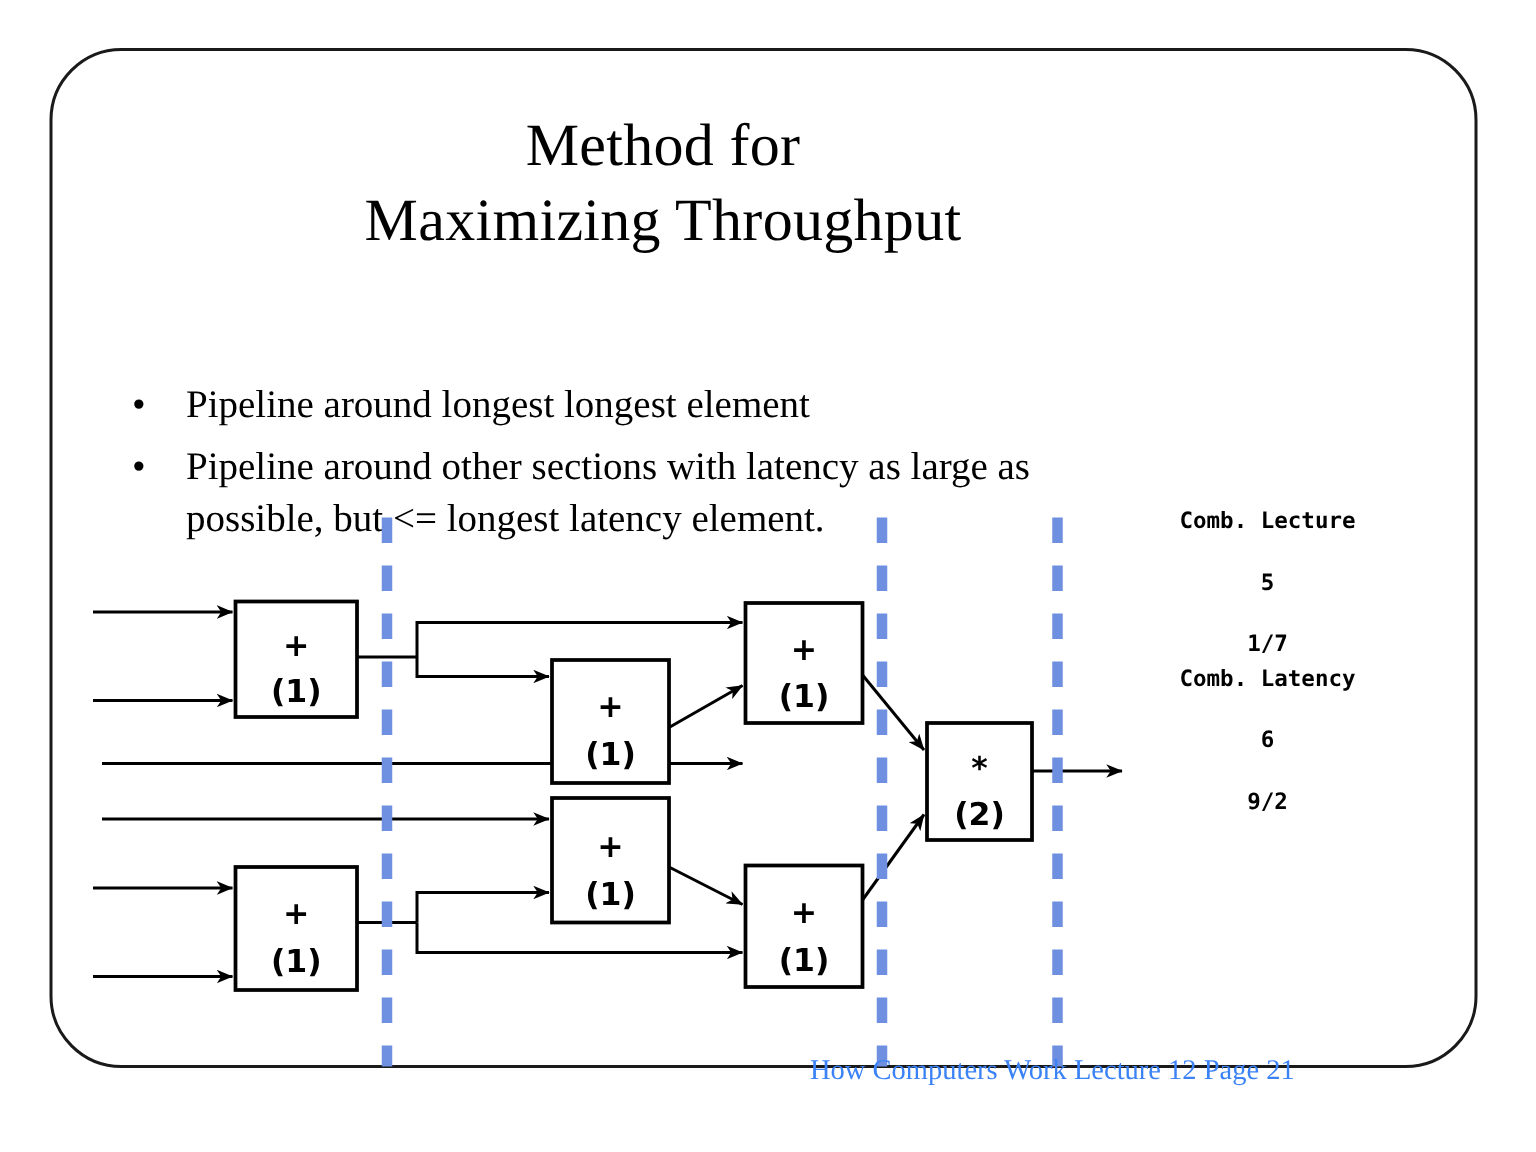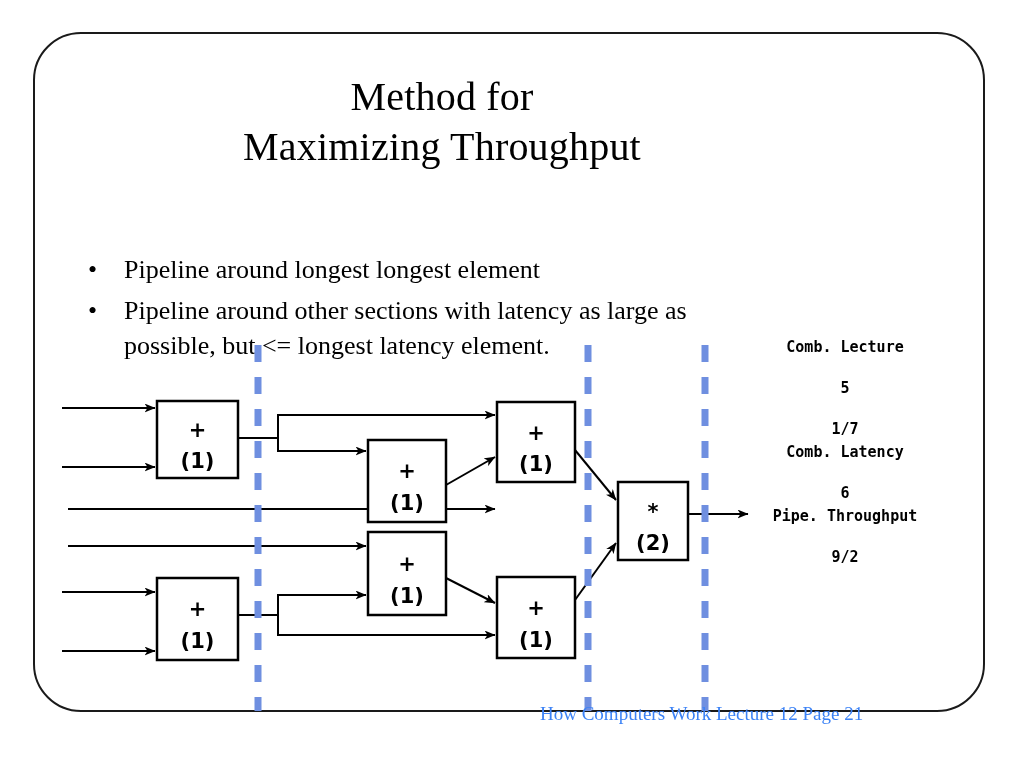--- a/index.html
+++ b/index.html
@@ -207,19 +207,18 @@
       <line x1="705" y1="345" x2="705" y2="711"></line>
     </g>
   </svg>
 
   <div id="stats">
     <span class="stat-label">Comb. Lecture</span>
     <span class="stat-value">5</span>
     <span class="stat-value">1/7</span>
     <span class="stat-label">Comb. Latency</span>
     <span class="stat-value">6</span>
-    <span class="stat-label">Pipe. Throughput</span>
     <span class="stat-value">9/2</span>
   </div>
 
   <div id="footer-text">How Computers Work Lecture 12 Page 21</div>
 
 </div>
 
 </body></html>

